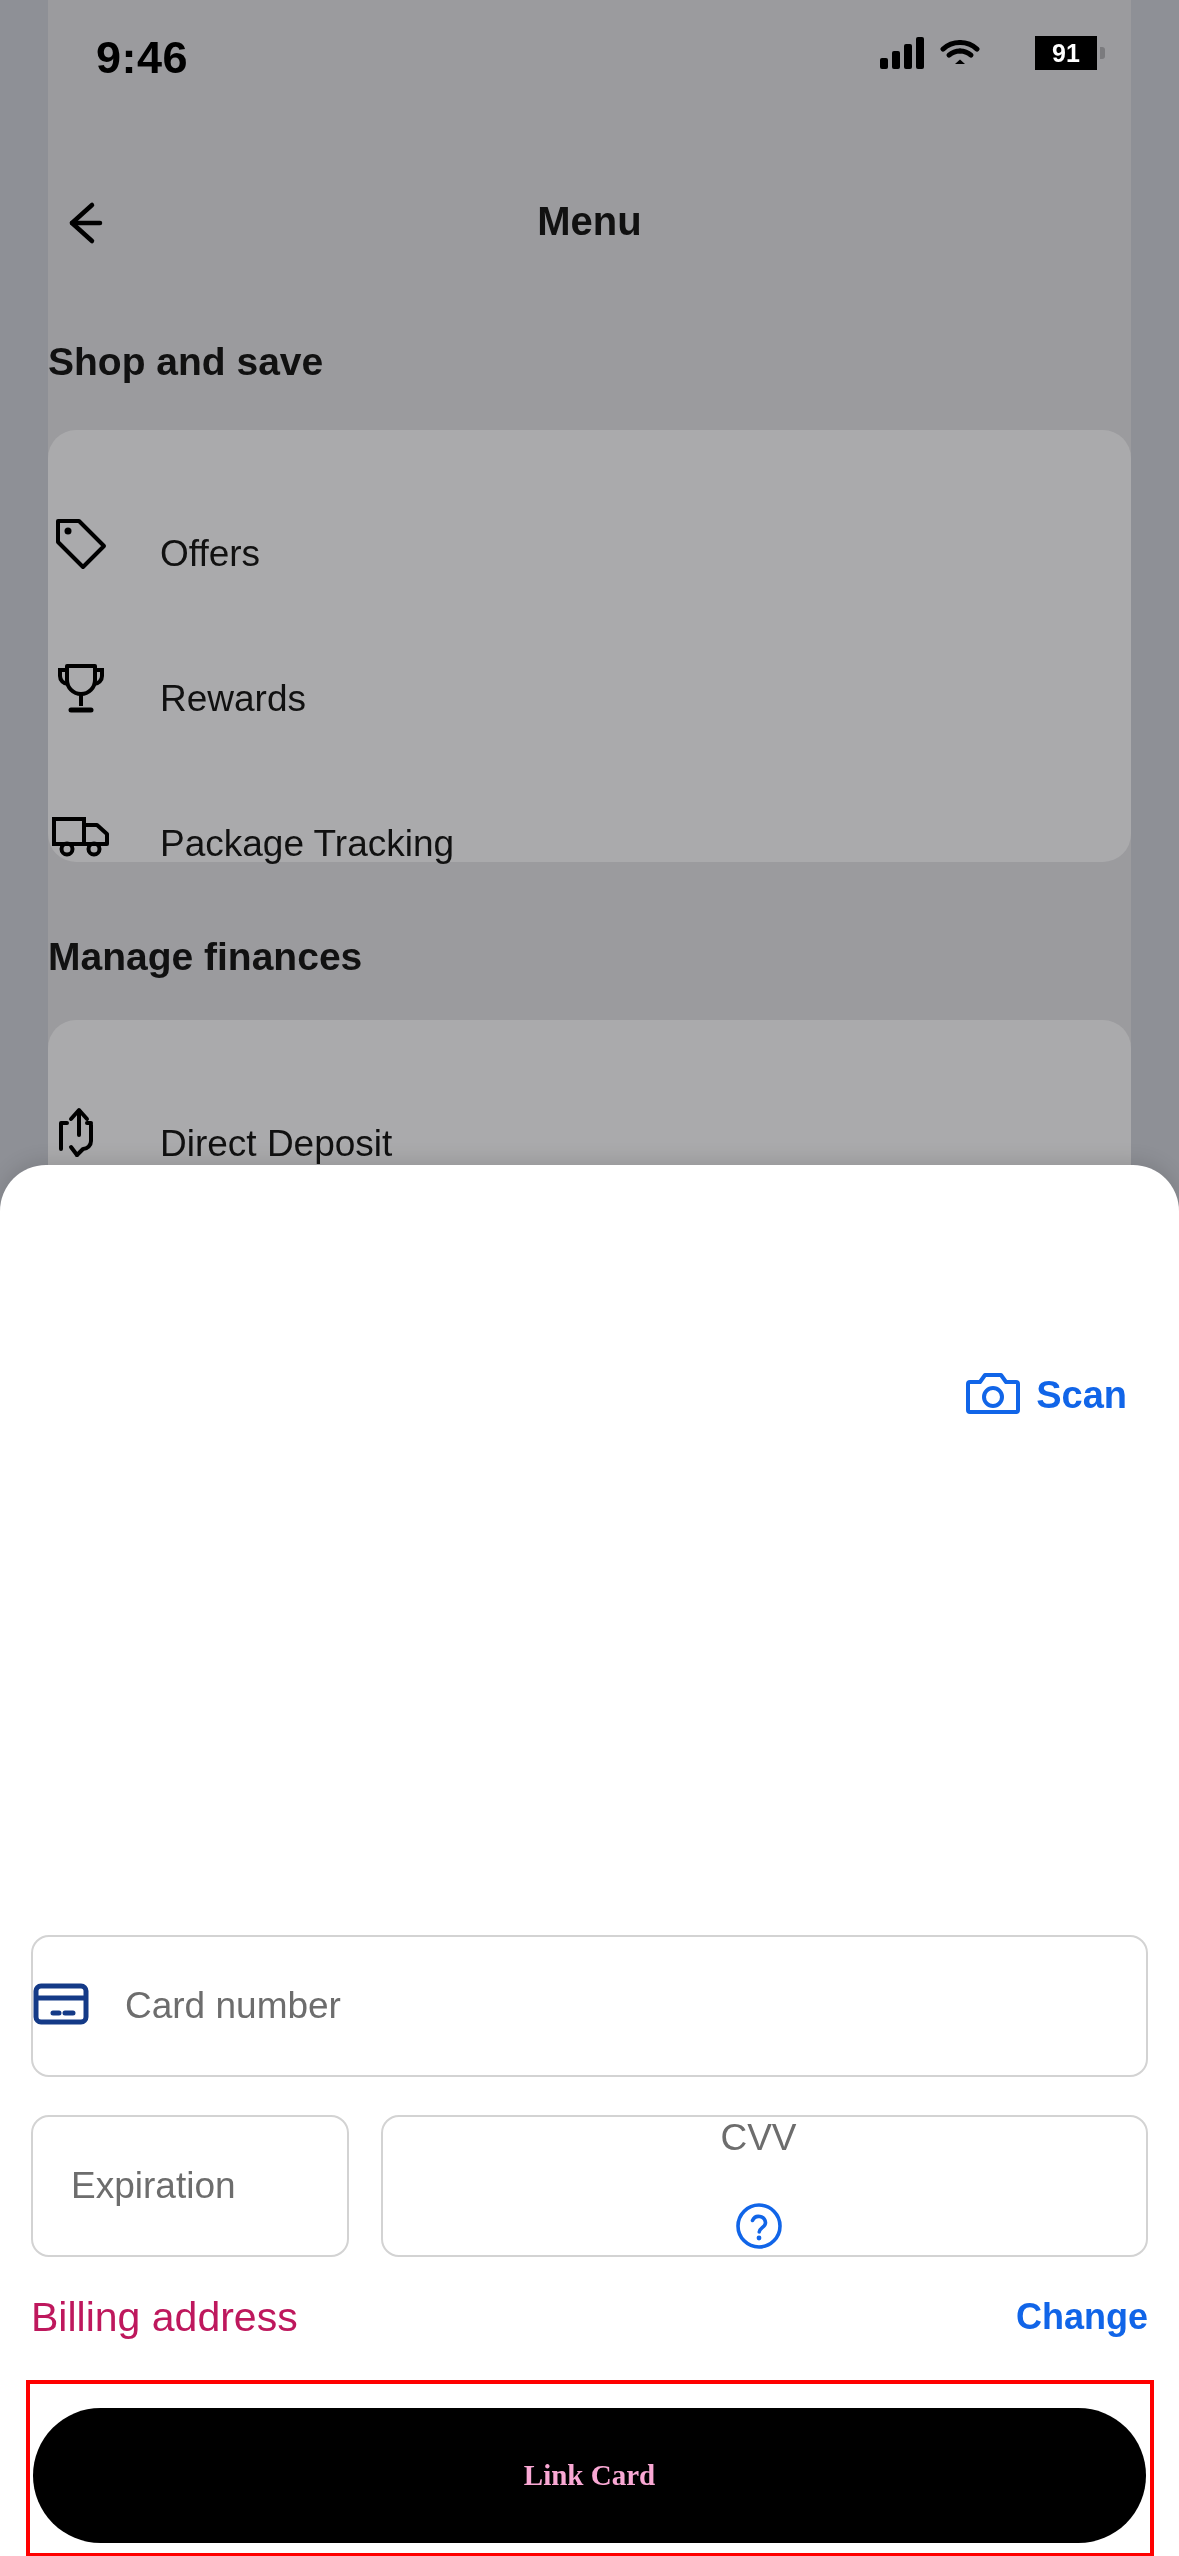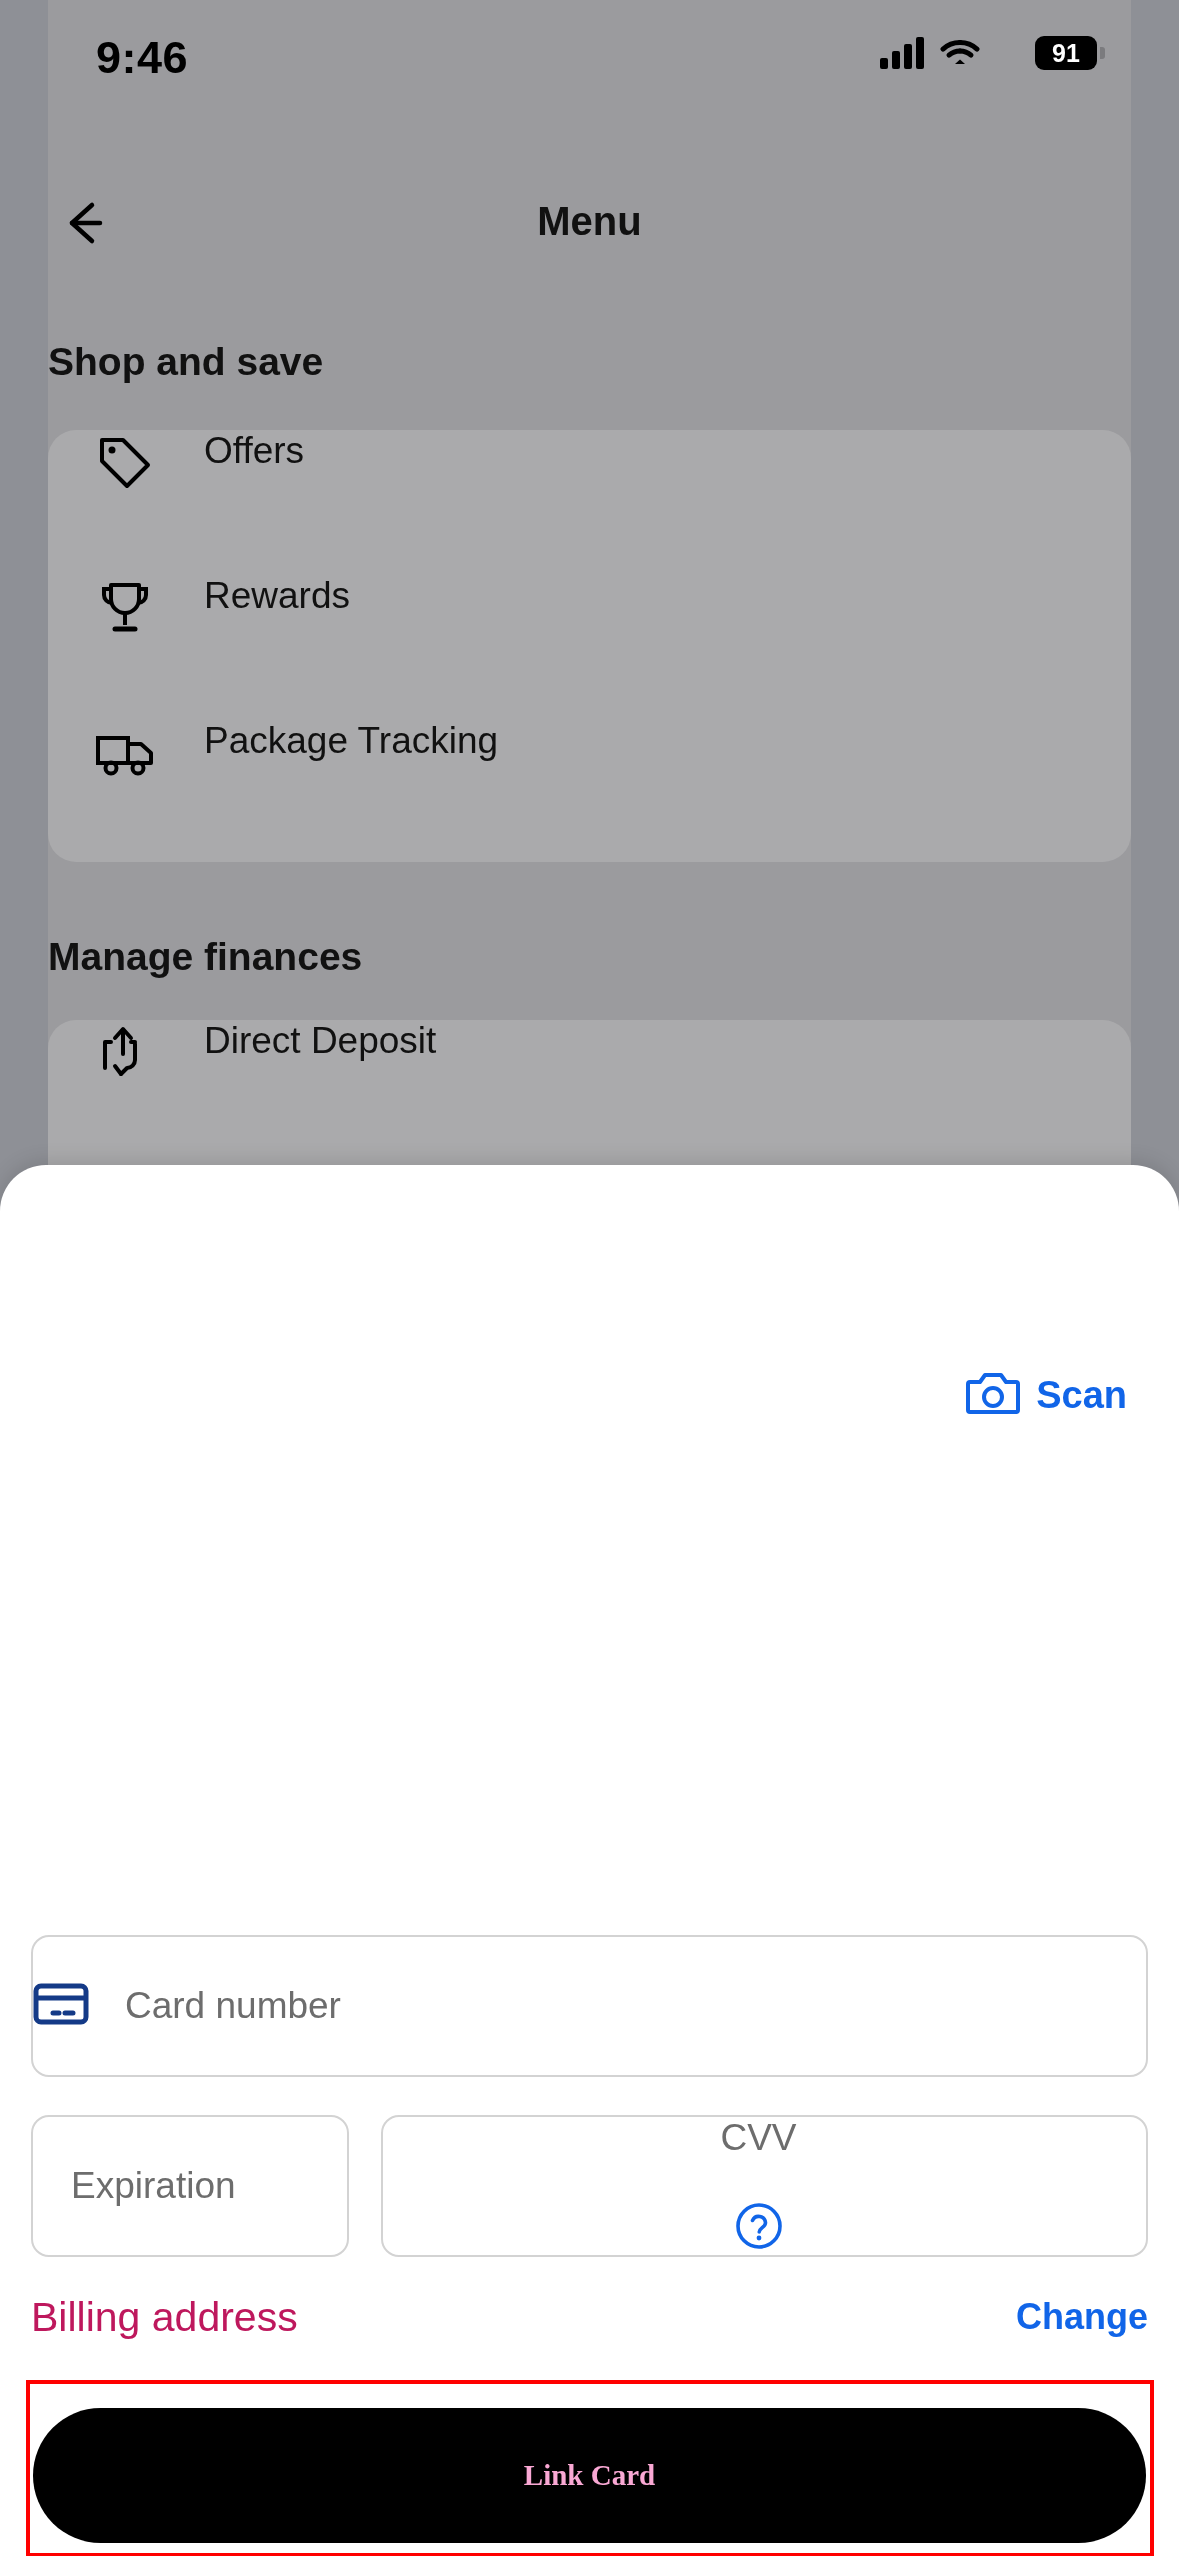--- a/index.html
+++ b/index.html
@@ -65,21 +65,21 @@
   .sig-bars i:nth-child(3){ height: 25px; }
   .sig-bars i:nth-child(4){ height: 32px; }
 
   .battery-pill {
     display: flex;
     align-items: center;
     justify-content: center;
     width: 62px;
     height: 34px;
     background: #000;
-    border-radius: 9px;
+    border-radius: 0;
     color: #fff;
     font-size: 25px;
     font-weight: 700;
     position: relative;
     margin-left: 39px;
   }
   .battery-pill::after {
     content: "";
     position: absolute;
     right: -8px;
@@ -116,23 +116,22 @@
   }
   .menu-card {
     position: absolute;
     left: 48px;
     right: 48px;
     background: #aaaaac;
     border-radius: 28px;
   }
   .menu-row {
     display: flex;
-    align-items: flex-start;
+    align-items: flex-end;
     height: 145px;
-    padding-left: 44px;
   }
   .menu-row .row-icon {
     width: 66px;
     display: flex;
     align-items: center;
     justify-content: center;
     flex: 0 0 auto;
   }
   .menu-row .row-label {
     margin-left: 46px;

